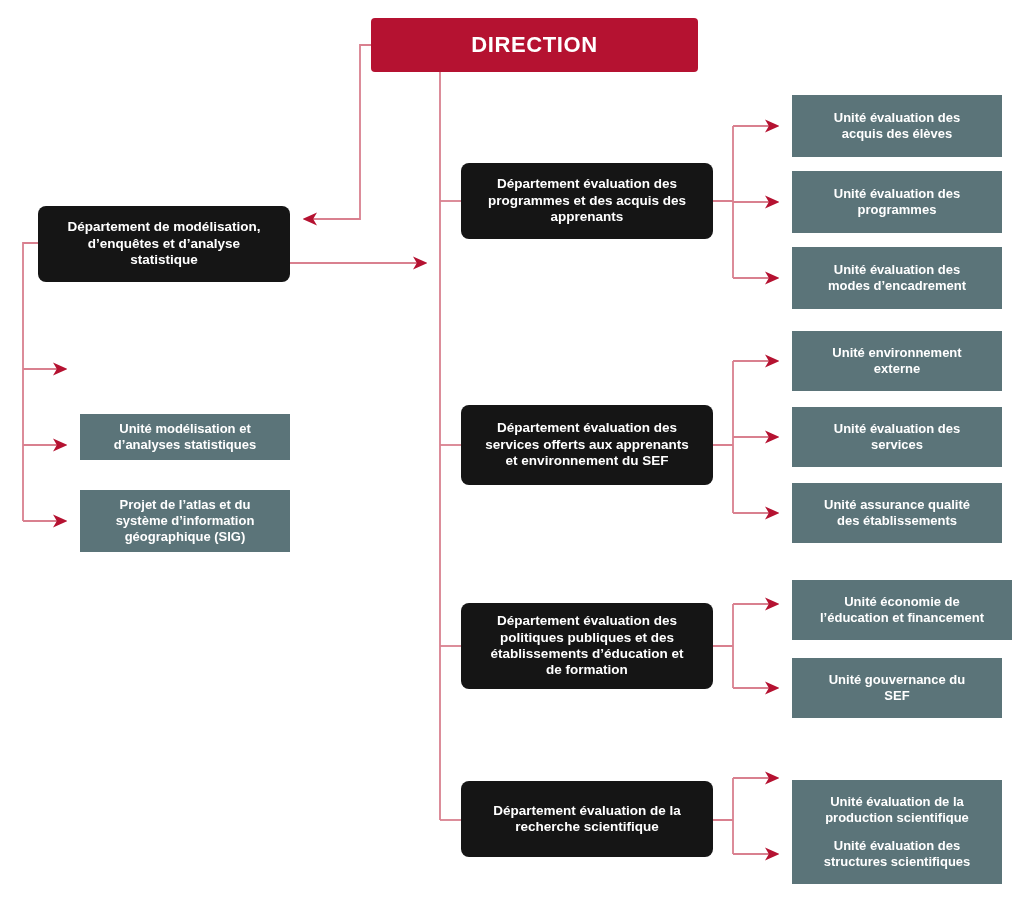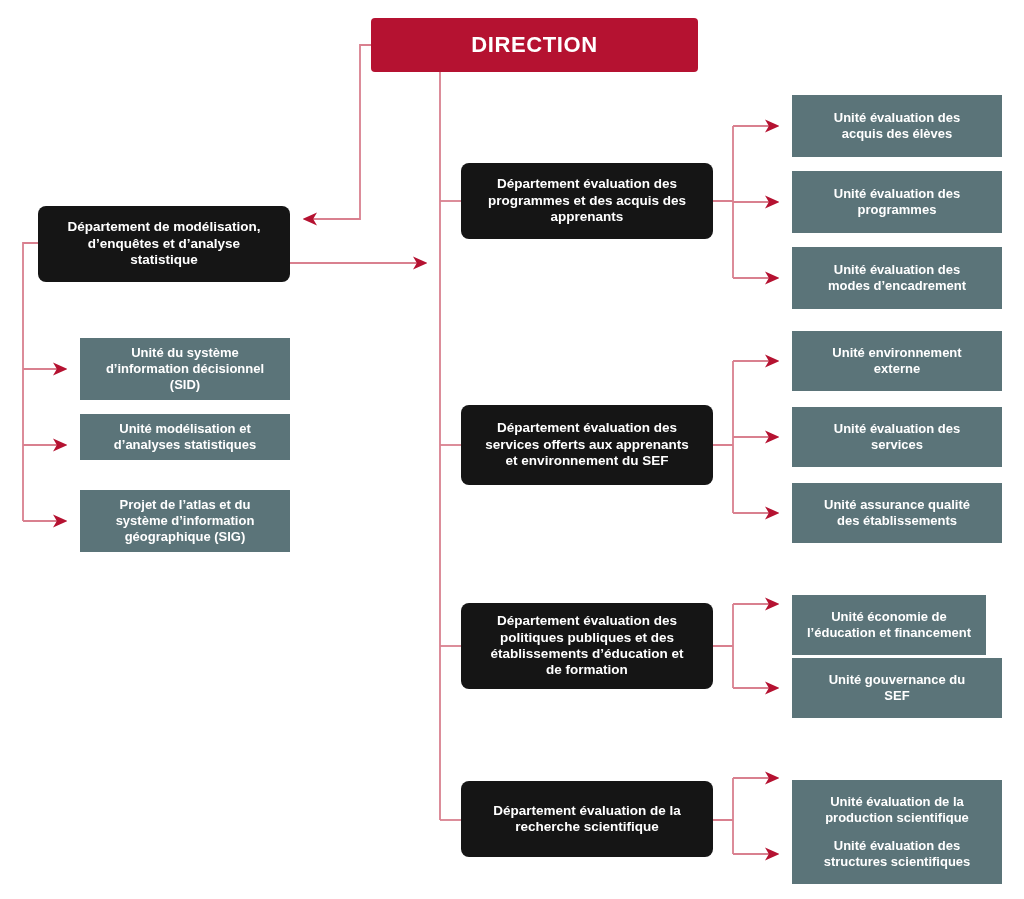--- a/index.html
+++ b/index.html
@@ -109,23 +109,20 @@
       <path d="M 733 778 L 777 778" marker-end="url(#arrowRight)"></path>
       <path d="M 733 854 L 777 854" marker-end="url(#arrowRight)"></path>
     </g>
   </svg>
 
   <div class="node node-direction" style="left: 371px; top: 18px; width: 327px; height: 54px;">DIRECTION</div>
 
   <div class="node node-department" style="left: 38px; top: 206px; width: 252px; height: 76px;">Département de modélisation,
 d’enquêtes et d’analyse
 statistique</div>
-  <div class="node node-unit" style="left: 80px; top: 338px; width: 210px; height: 62px;">Unité du système
-d’information décisionnel
-(SID)</div>
   <div class="node node-unit" style="left: 80px; top: 414px; width: 210px; height: 46px;">Unité modélisation et
 d’analyses statistiques</div>
   <div class="node node-unit" style="left: 80px; top: 490px; width: 210px; height: 62px;">Projet de l’atlas et du
 système d’information
 géographique (SIG)</div>
 
   <div class="node node-department" style="left: 461px; top: 163px; width: 252px; height: 76px;">Département évaluation des
 programmes et des acquis des
 apprenants</div>
   <div class="node node-unit" style="left: 792px; top: 95px; width: 210px; height: 62px;">Unité évaluation des
@@ -142,21 +139,21 @@
 externe</div>
   <div class="node node-unit" style="left: 792px; top: 407px; width: 210px; height: 60px;">Unité évaluation des
 services</div>
   <div class="node node-unit" style="left: 792px; top: 483px; width: 210px; height: 60px;">Unité assurance qualité
 des établissements</div>
 
   <div class="node node-department" style="left: 461px; top: 603px; width: 252px; height: 86px;">Département évaluation des
 politiques publiques et des
 établissements d’éducation et
 de formation</div>
-  <div class="node node-unit" style="left: 792px; top: 595px; width: 194px; height: 60px;">Unité économie de
+  <div class="node node-unit" style="left: 792px; top: 580px; width: 220px; height: 60px;">Unité économie de
 l’éducation et financement</div>
   <div class="node node-unit" style="left: 792px; top: 658px; width: 210px; height: 60px;">Unité gouvernance du
 SEF</div>
 
   <div class="node node-department" style="left: 461px; top: 781px; width: 252px; height: 76px;">Département évaluation de la
 recherche scientifique</div>
   <div class="node node-unit" style="left: 792px; top: 780px; width: 210px; height: 60px;">Unité évaluation de la
 production scientifique</div>
   <div class="node node-unit" style="left: 792px; top: 824px; width: 210px; height: 60px;">Unité évaluation des
 structures scientifiques</div>

